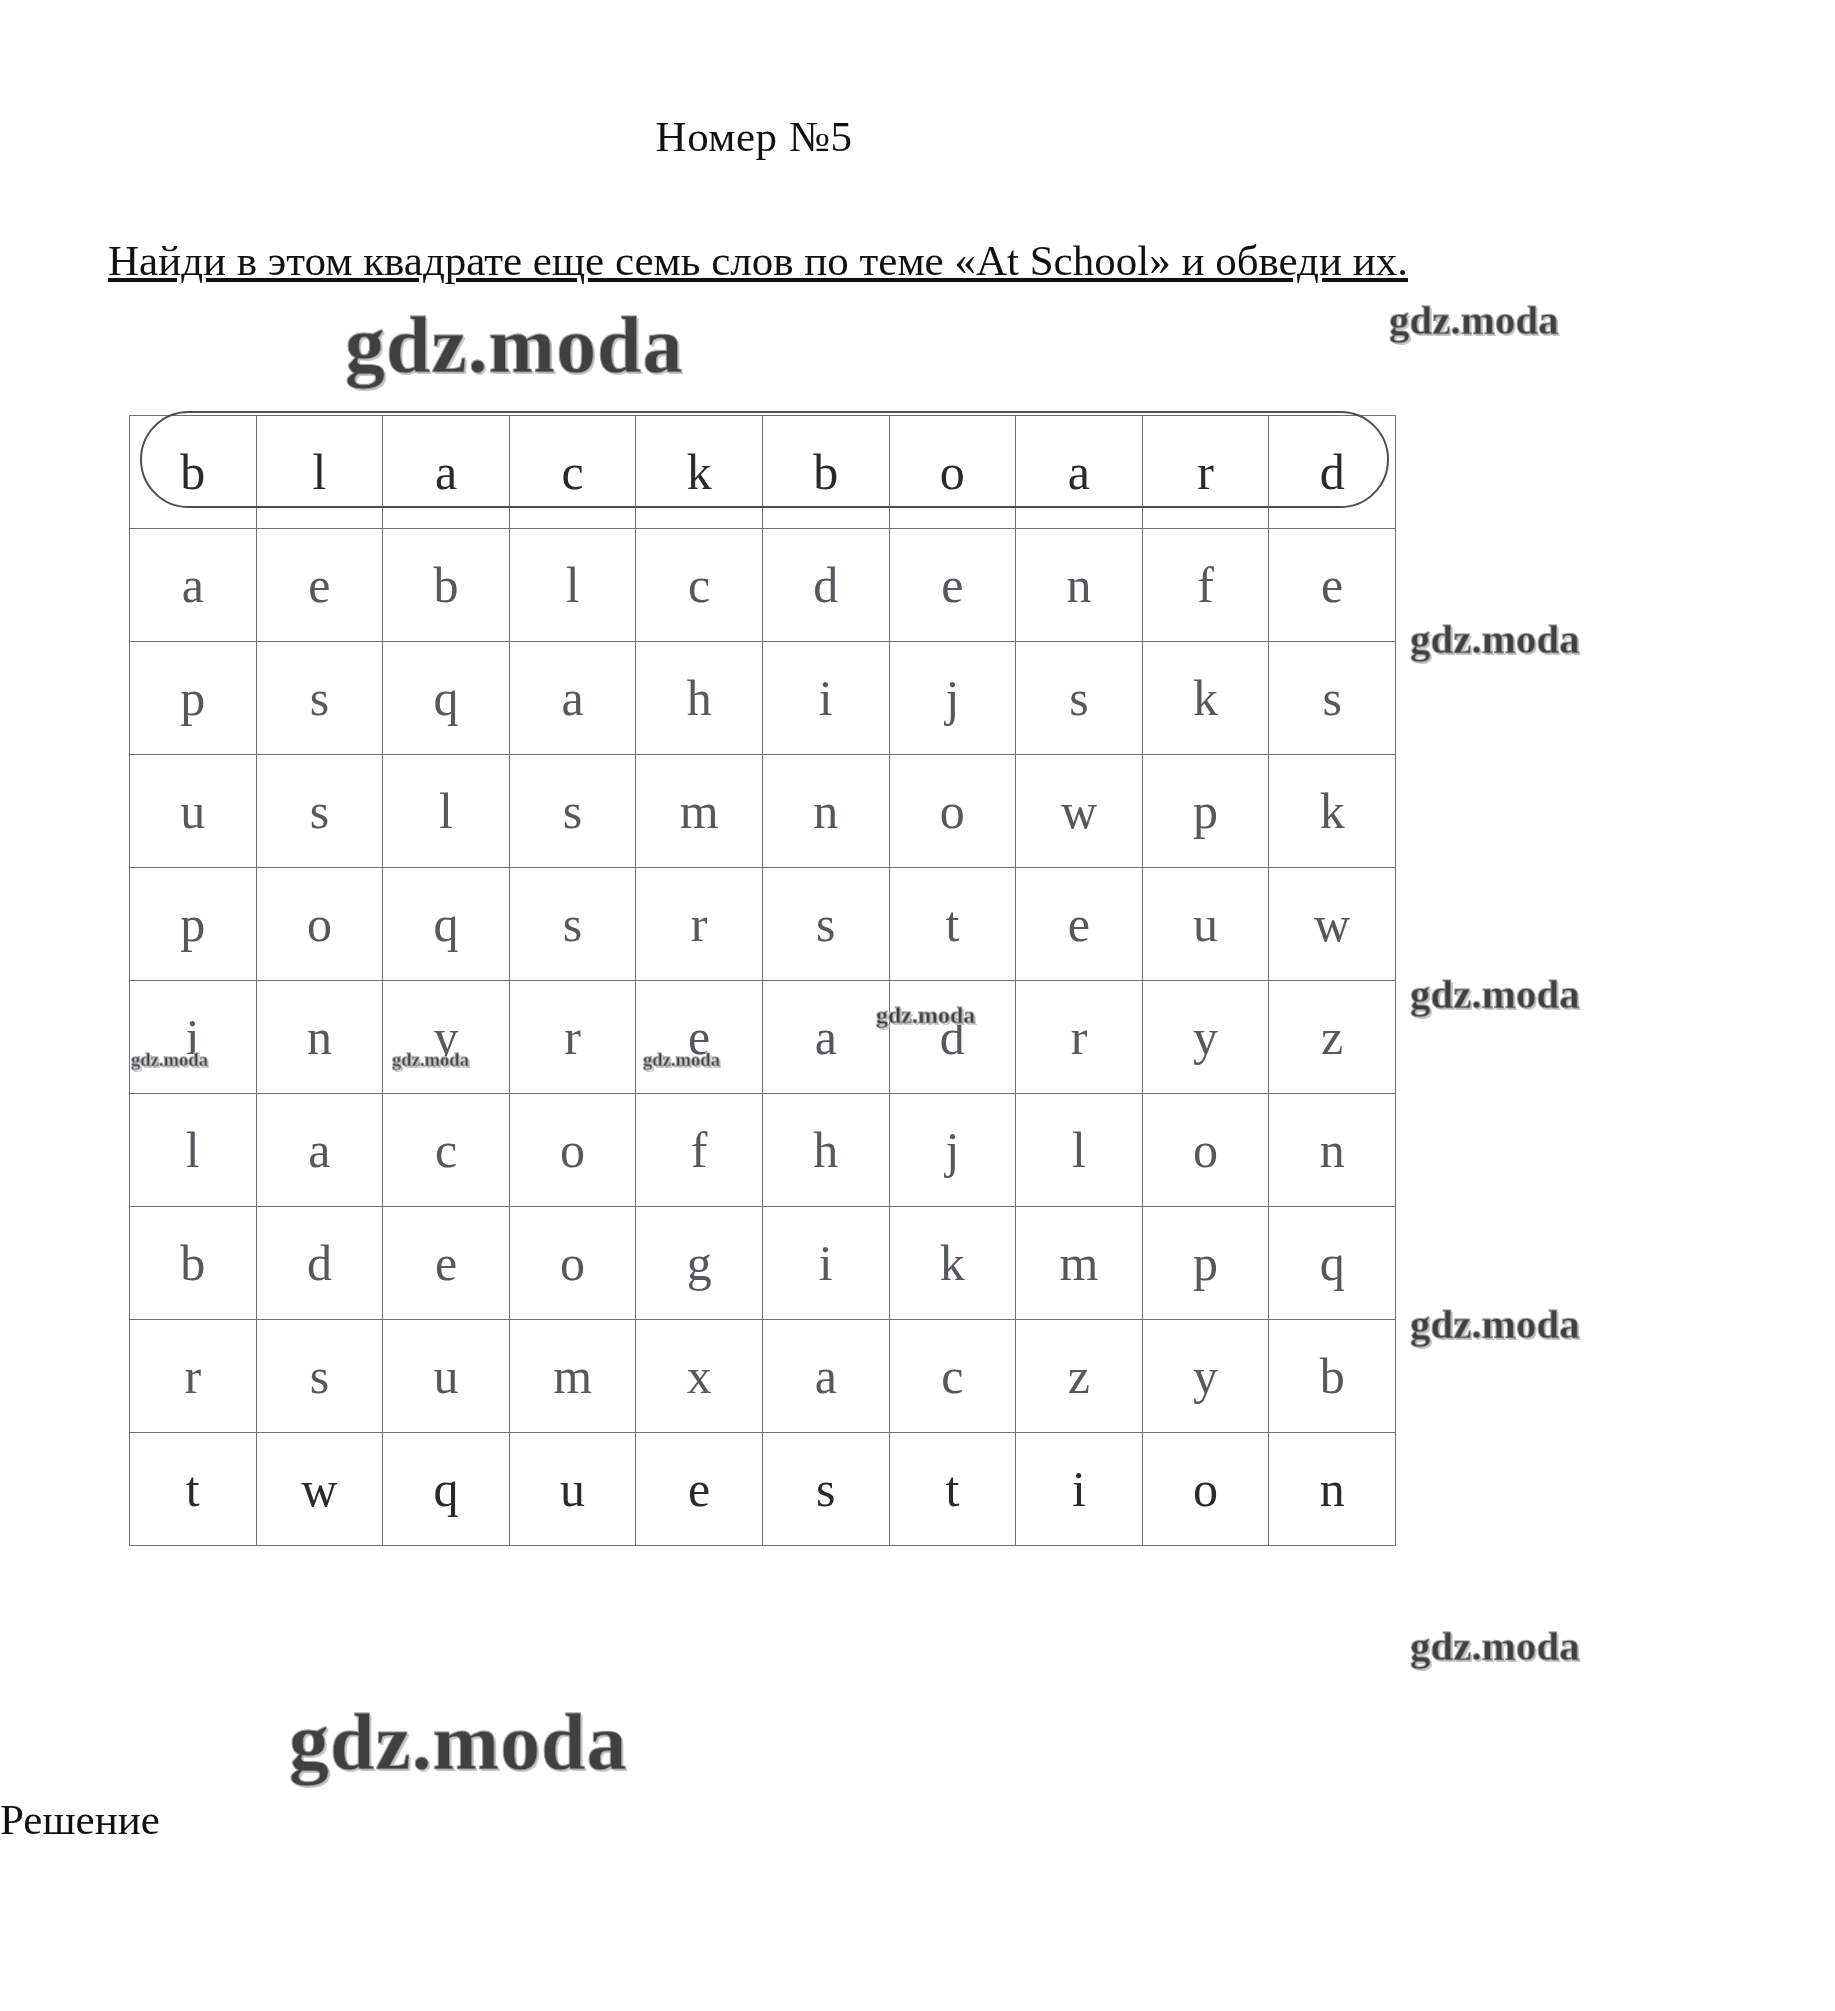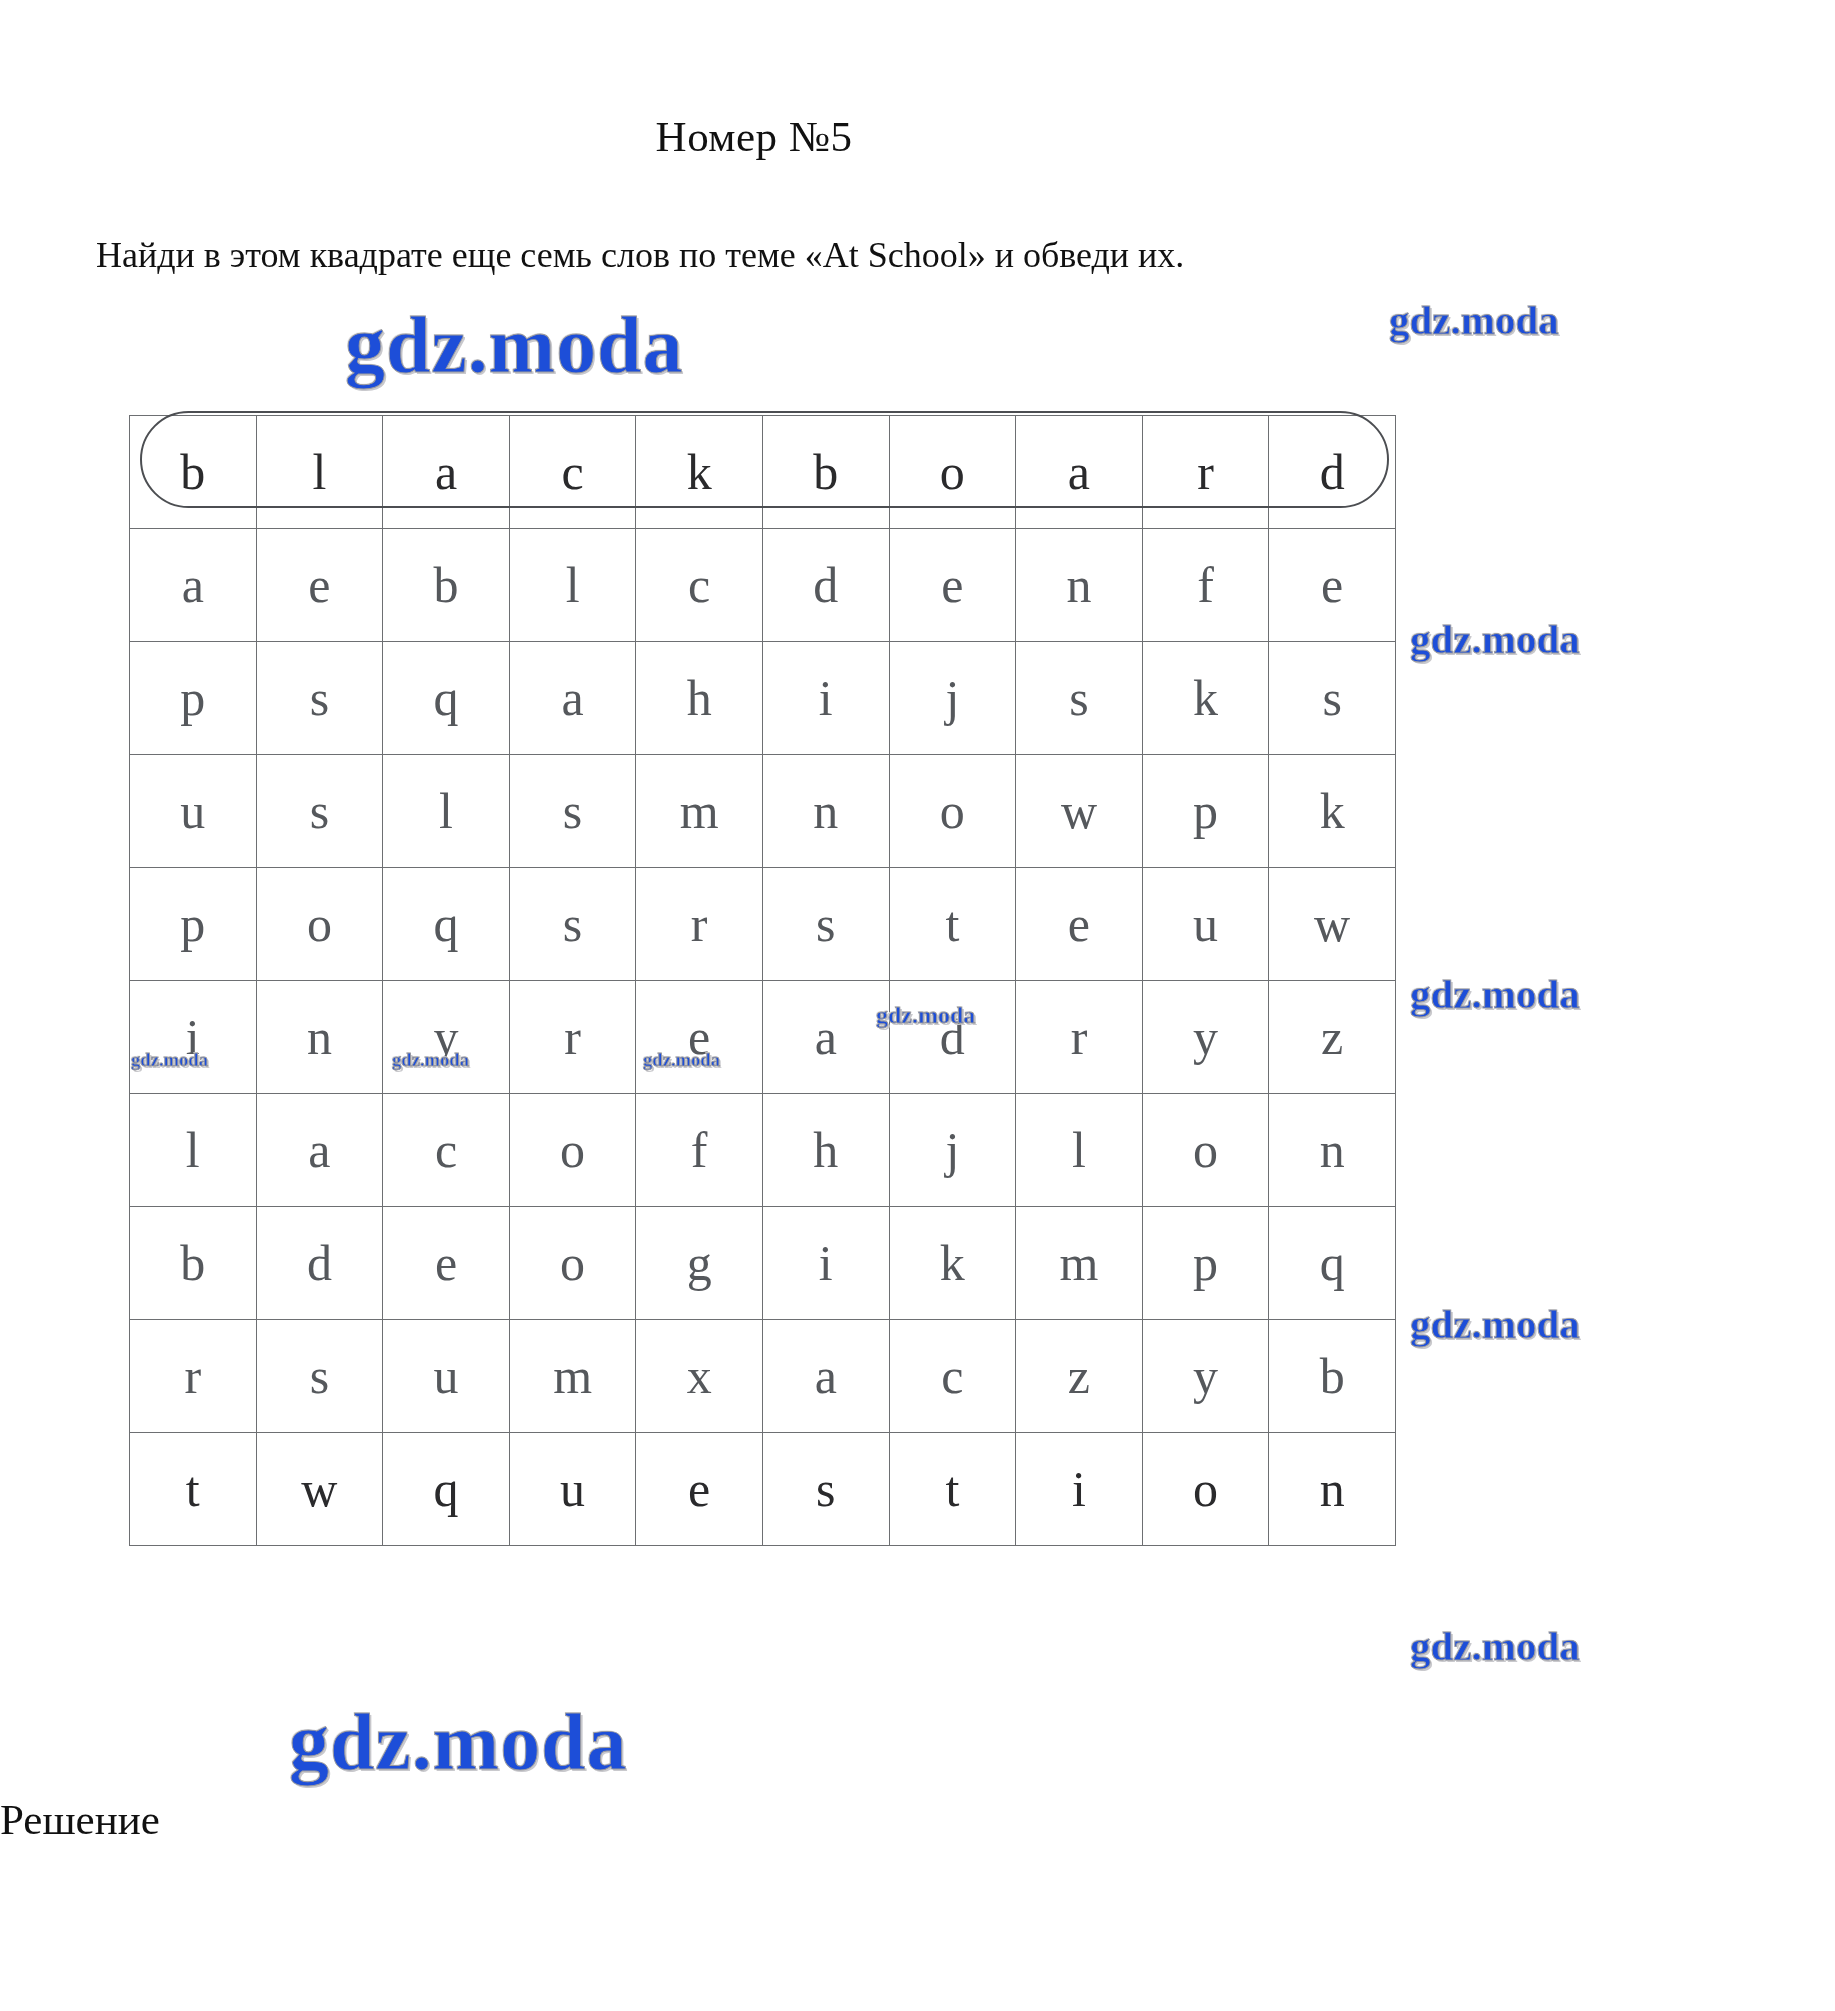--- a/index.html
+++ b/index.html
@@ -24,24 +24,25 @@
     width: 1508px;
     text-align: center;
     font-size: 43px;
     letter-spacing: 0.5px;
   }
 
   
   .task-text {
     position: absolute;
     top: 228px;
-    left: 96px;
+    left: 108px;
     width: 1585px;
-    font-size: 36px;
+    font-size: 43px;
     line-height: 1.55;
+    text-decoration: underline;
   }
 
   
   .grid-wrap {
     position: absolute;
     top: 415px;
     left: 129px;
     width: 1266px;
     border: 1.9px solid #6d6f72;
     border-right: none;
@@ -86,21 +87,21 @@
     left: 0;
     width: 1836px;
     font-size: 43px;
   }
 
   
   .wm {
     position: absolute;
     font-family: "Liberation Serif", serif;
     font-weight: bold;
-    color: #1d4ed8;
+    color: #404040;
     -webkit-text-stroke: 0.9px #9a9a9e;
     text-shadow:
        1.9px 1.9px 0 #c9c9cd,
       -0.9px -0.9px 0 #e6e6e8;
     white-space: nowrap;
     pointer-events: none;
     user-select: none;
   }
   .wm-big   { font-size: 80px; letter-spacing: 0.9px; }
   .wm-mid   { font-size: 41px; }

